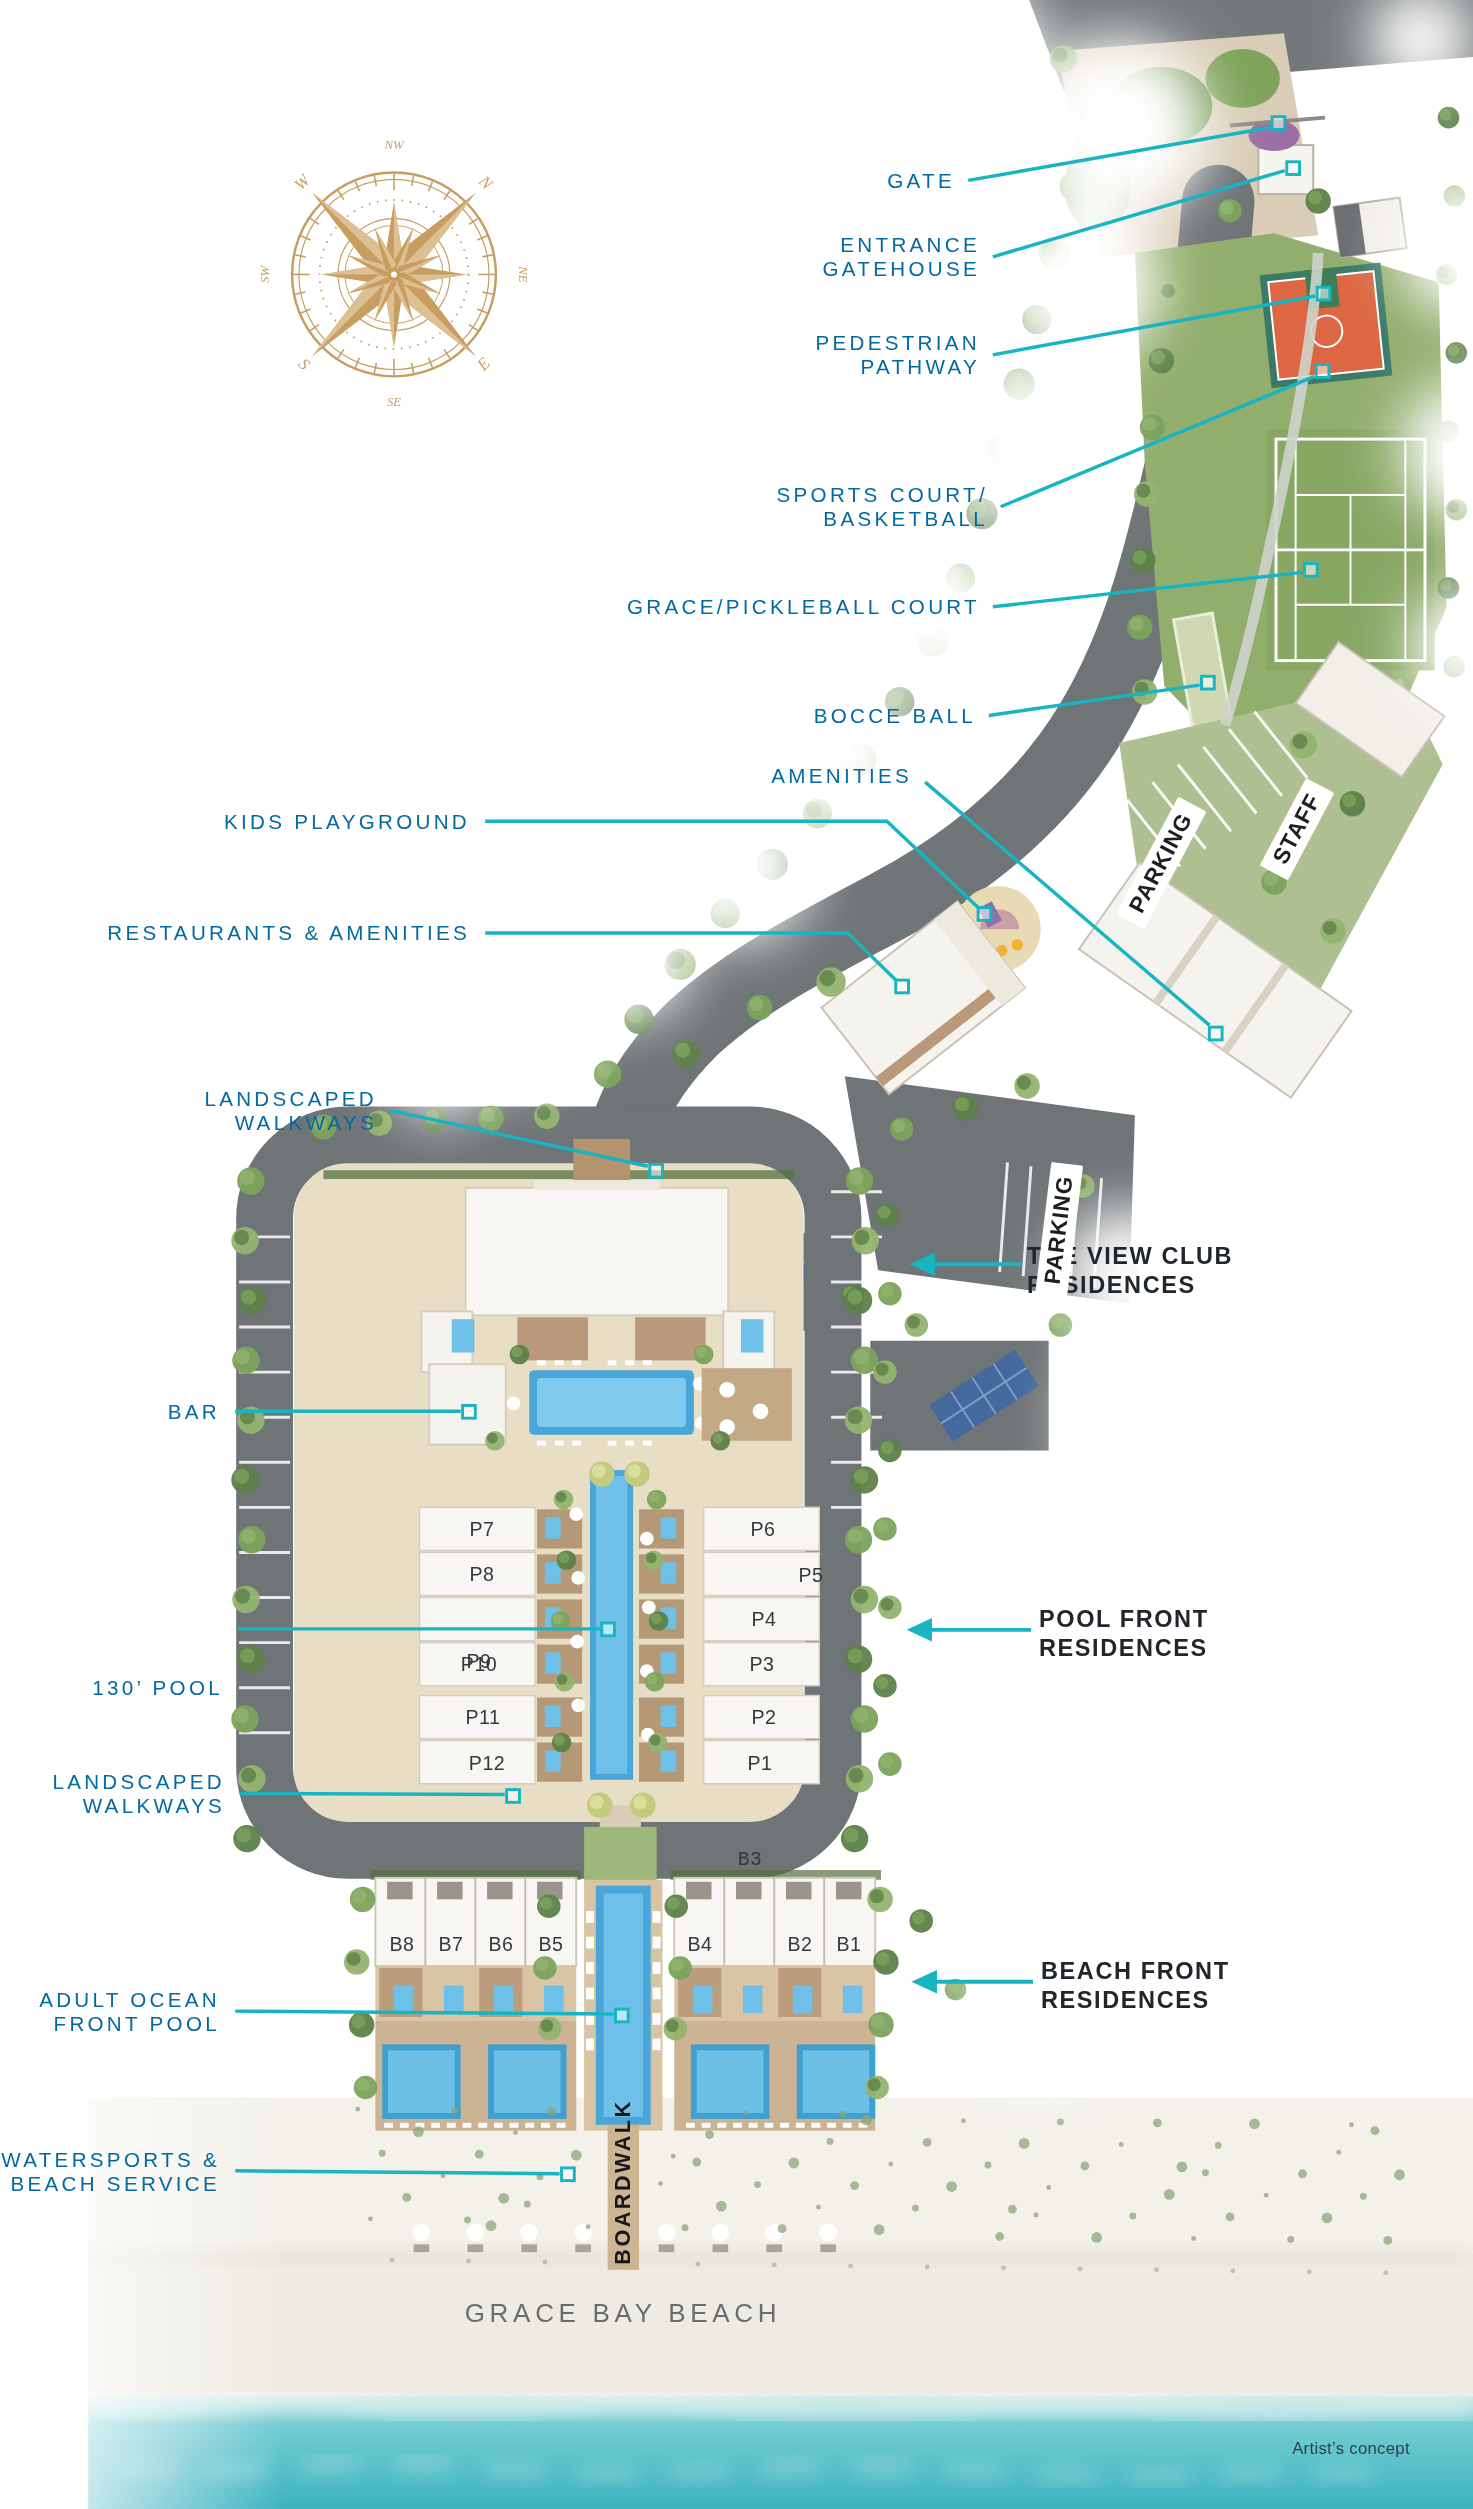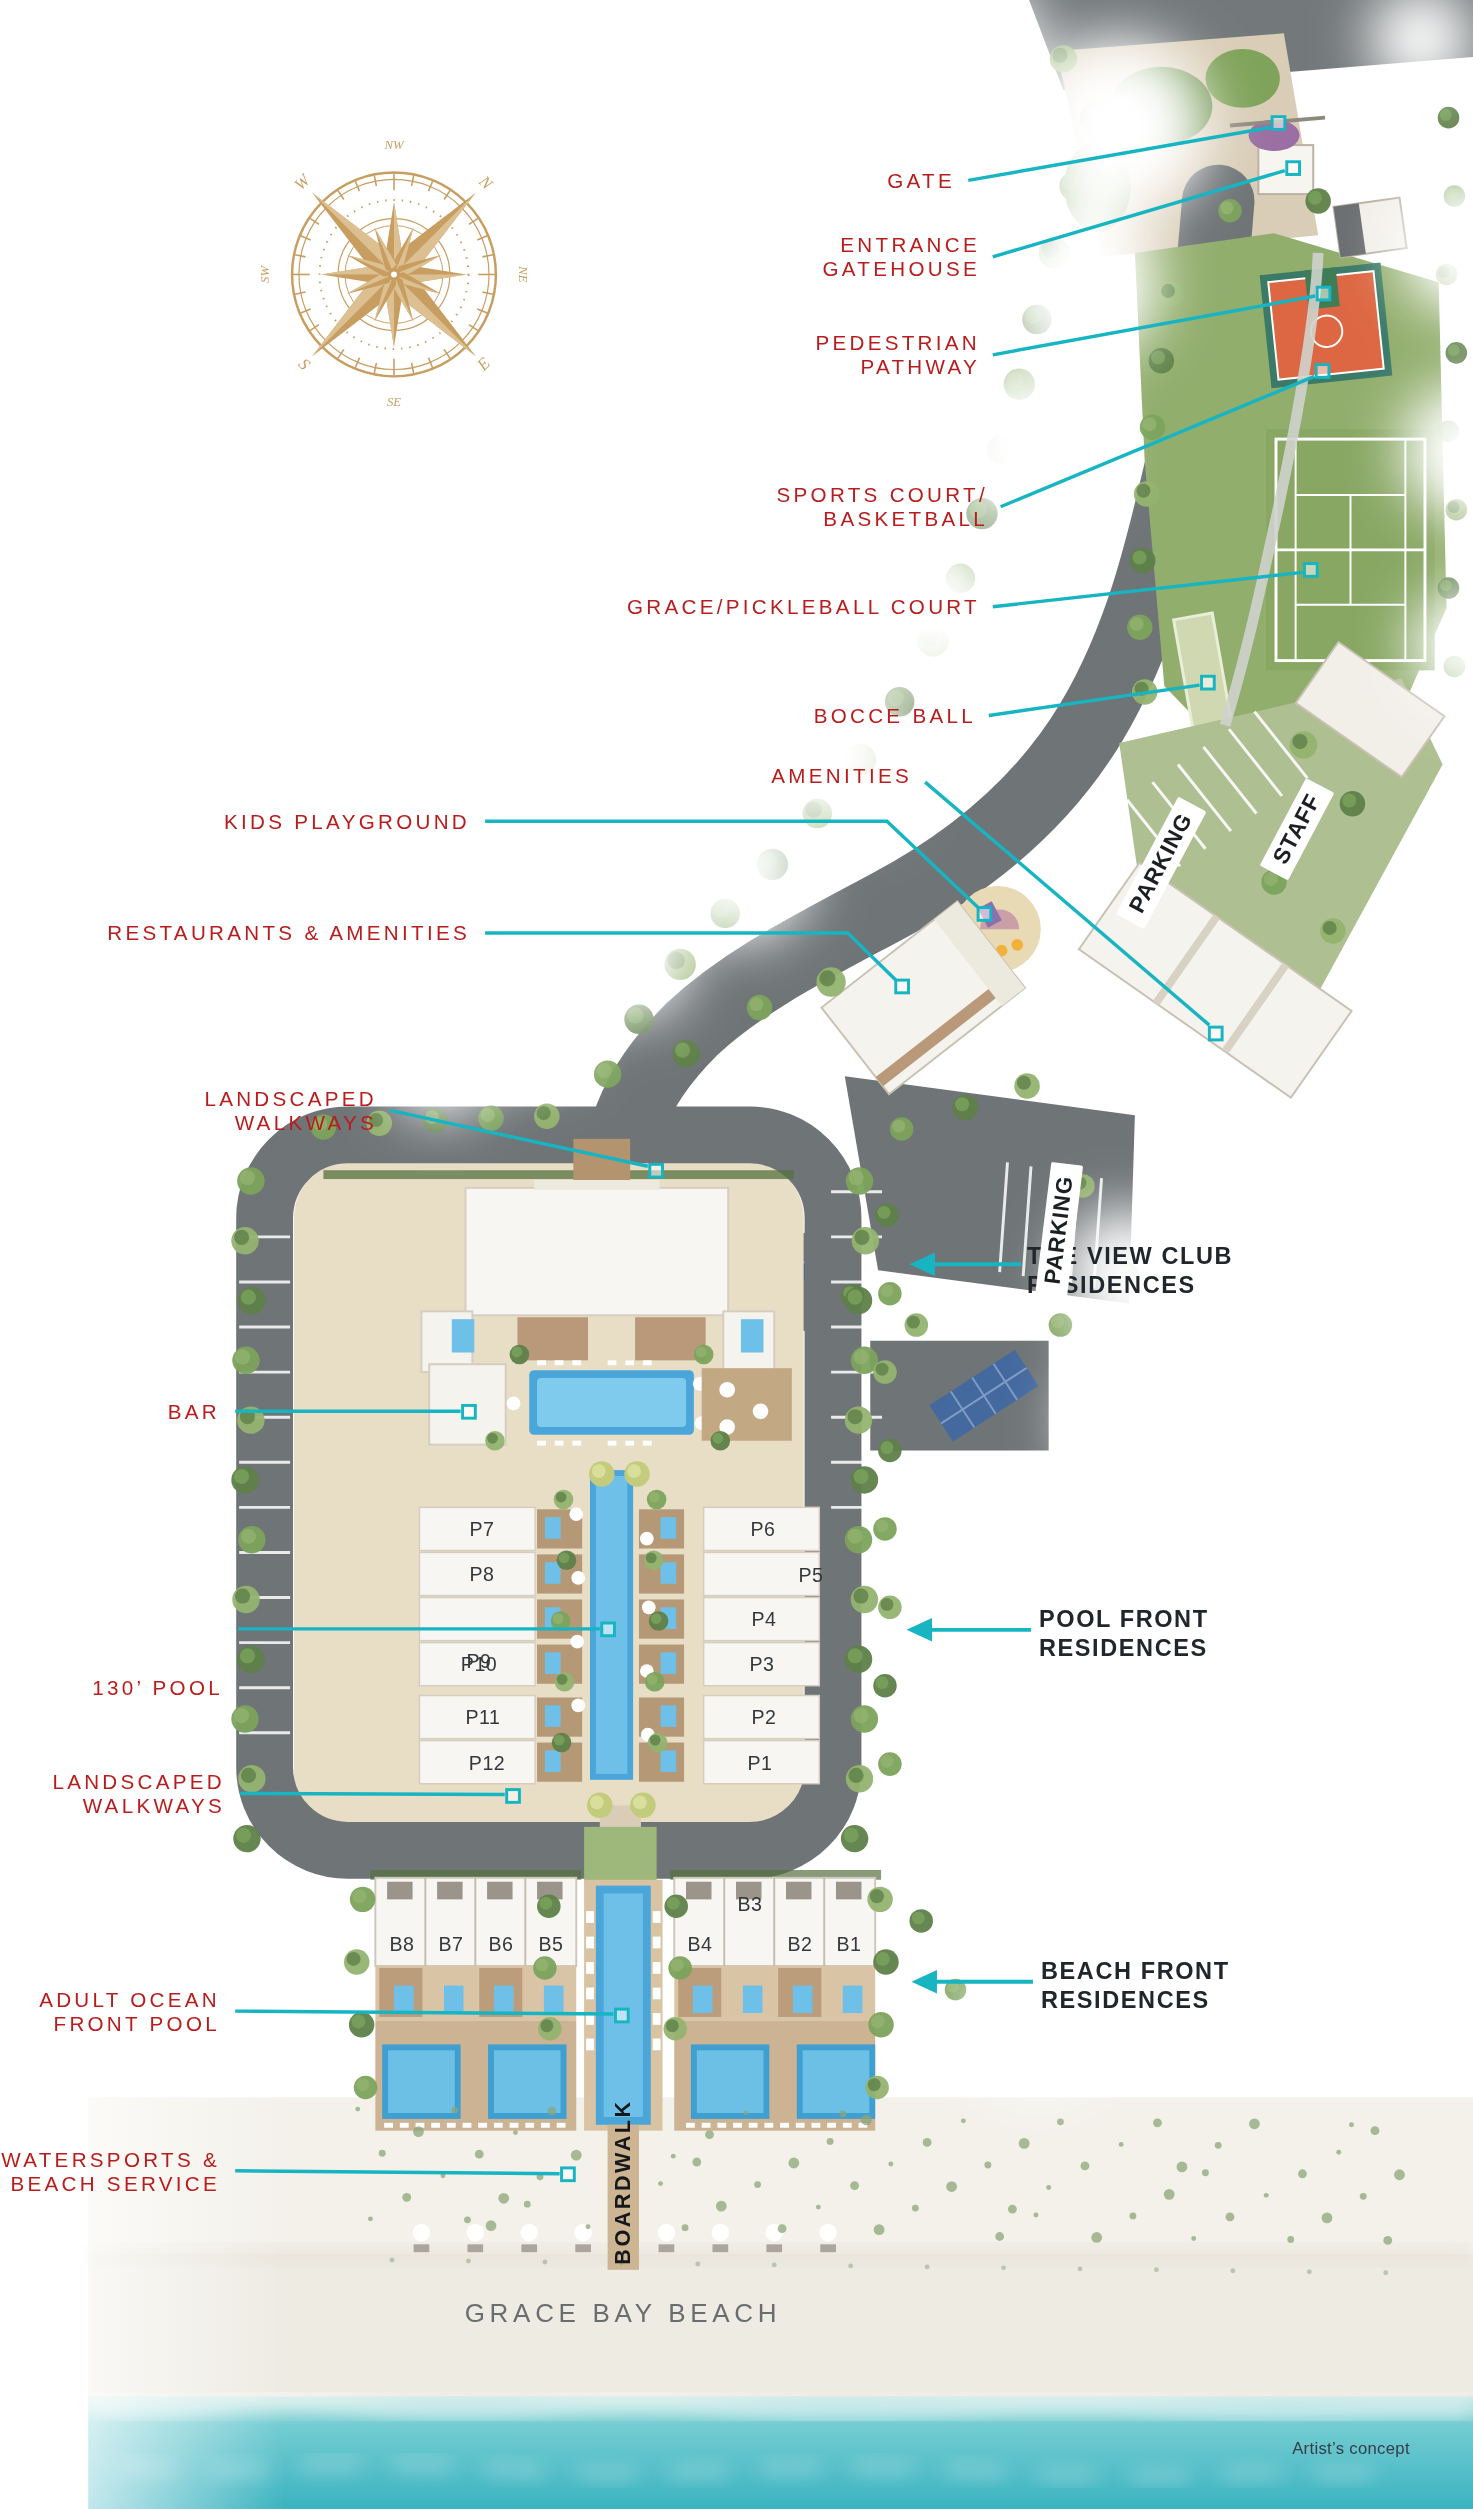--- a/index.html
+++ b/index.html
@@ -1,19 +1,19 @@
 <!DOCTYPE html>
 <html><head>
 <meta charset="utf-8">
 <style>
   html,body{margin:0;padding:0;background:#ffffff;}
   .canvas{position:relative;width:1473px;height:2509px;background:#fff;overflow:hidden;
           font-family:"Liberation Sans",sans-serif;}
   svg{position:absolute;left:0;top:0;}
-  .callout{position:absolute;text-align:right;color:#b91c1c;font-size:20.6px;line-height:23.5px;
+  .callout{position:absolute;text-align:right;color:#0369a1;font-size:20.6px;line-height:23.5px;
            letter-spacing:3.3px;white-space:nowrap;font-weight:400;}
   .residence{position:absolute;text-align:left;color:#20262b;font-size:23.5px;line-height:29px;
              letter-spacing:1.6px;white-space:nowrap;font-weight:700;}
   .unit{position:absolute;transform:translate(-50%,-50%);color:#33383c;font-size:19.6px;
         font-weight:500;letter-spacing:0.5px;}
   .mapbar{position:absolute;background:#ffffff;color:#1c1f22;font-weight:800;font-size:22.5px;
           letter-spacing:1px;padding:2.9px 11.8px;border-radius:2px;white-space:nowrap;}
   .boardwalk{position:absolute;color:#15181a;font-weight:800;font-size:21.6px;letter-spacing:2.5px;
              white-space:nowrap;}
   .beachname{position:absolute;color:#6a6d70;font-size:26px;letter-spacing:4.7px;white-space:nowrap;}
@@ -1036,21 +1036,21 @@
       <div class="unit" style="left: 763px; top: 1575px; margin-left: 48px;">P5</div>
       <div class="unit" style="left: 764px; top: 1619px;">P4</div>
       <div class="unit" style="left: 762px; top: 1664px;">P3</div>
       <div class="unit" style="left: 764px; top: 1717px;">P2</div>
       <div class="unit" style="left: 760px; top: 1763px;">P1</div>
       <div class="unit" style="left: 402px; top: 1944px;">B8</div>
       <div class="unit" style="left: 451px; top: 1944px; text-align: right;">B7</div>
       <div class="unit" style="left: 501px; top: 1944px;">B6</div>
       <div class="unit" style="left: 551px; top: 1944px;">B5</div>
       <div class="unit" style="left: 700px; top: 1944px;">B4</div>
-      <div class="unit" style="left: 750px; top: 1904px;">B3</div>
+      <div class="unit" style="left: 750px; top: 1860px; font-family: Liberation Mono, monospace;">B3</div>
       <div class="unit" style="left: 800px; top: 1944px;">B2</div>
       <div class="unit" style="left: 849px; top: 1944px;">B1</div>
     </div>
 
 <div class="mapbar" style="left:1161px;top:863px;transform:translate(-50%,-50%) rotate(-62deg);">PARKING</div>
 <div class="mapbar" style="left:1297px;top:829px;transform:translate(-50%,-50%) rotate(-62deg);">STAFF</div>
 <div class="mapbar" style="left:1059px;top:1230px;transform:translate(-50%,-50%) rotate(-83deg);">PARKING</div>
 <div class="boardwalk" style="left:623px;top:2182px;transform:translate(-50%,-50%) rotate(-90deg);">BOARDWALK</div>
 <div class="beachname" style="left:623px;top:2313px;transform:translate(-50%,-50%);">GRACE BAY BEACH</div>
 <div class="artist" style="left:1351px;top:2449px;transform:translate(-50%,-50%);">Artist’s concept</div>

